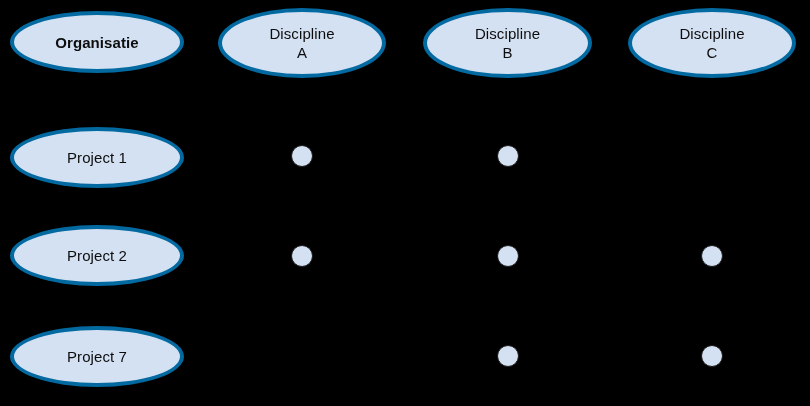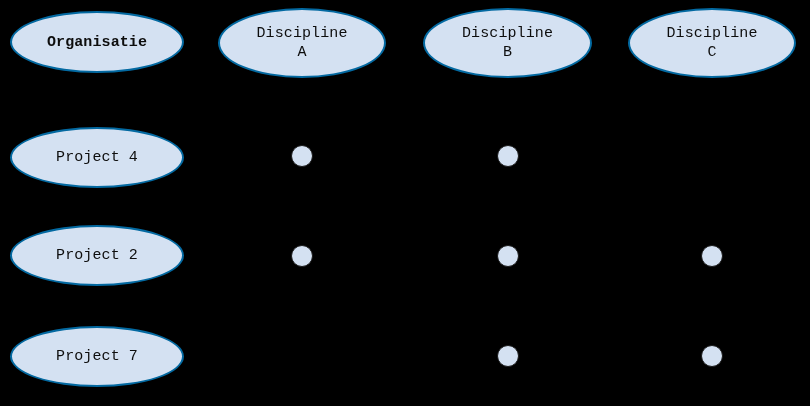--- a/index.html
+++ b/index.html
@@ -13,33 +13,32 @@
     height: 406px;
     background: #000000;
     overflow: hidden;
     font-family: "Liberation Sans", sans-serif;
   }
   .node {
     position: absolute;
     box-sizing: border-box;
     border-radius: 50%;
     background: #d4e1f2;
-    border: 2px solid #0369a1;
+    border: 4px solid #0369a1;
     box-shadow: 2px 3px 3px rgba(0,0,0,0.55);
     display: flex;
     align-items: center;
     justify-content: center;
     text-align: center;
     color: #0d0d0d;
     font-size: 15px;
     line-height: 19px;
     letter-spacing: 0.1px;
     white-space: pre-line;
     user-select: none;
-    font-family: Liberation Mono, monospace;
   }
   .node.bold { font-weight: bold; }
 
   .dot {
     position: absolute;
     box-sizing: border-box;
     border-radius: 50%;
     background: #d4e1f2;
     border: 1px solid #1a1a1a;
     box-shadow: 1px 2px 2px rgba(0,0,0,0.6);
@@ -55,21 +54,21 @@
   <div id="column-nodes">
       <div class="node" style="left: 218px; top: 8px; width: 168px; height: 70px;">Discipline
 A</div>
       <div class="node" style="left: 423px; top: 8px; width: 169px; height: 70px;">Discipline
 B</div>
       <div class="node" style="left: 628px; top: 8px; width: 168px; height: 70px;">Discipline
 C</div>
     </div>
 
   <div id="row-nodes">
-      <div class="node" style="left: 10px; top: 127px; width: 174px; height: 61px;">Project 4</div>
+      <div class="node" style="left: 10px; top: 127px; width: 174px; height: 61px;">Project 1</div>
       <div class="node" style="left: 10px; top: 225px; width: 174px; height: 61px;">Project 2</div>
       <div class="node" style="left: 10px; top: 326px; width: 174px; height: 61px;">Project 7</div>
     </div>
 
   <div id="dots">
       <div class="dot" style="left: 291px; top: 145px; width: 22px; height: 22px;"></div>
       <div class="dot" style="left: 497px; top: 145px; width: 22px; height: 22px;"></div>
       <div class="dot" style="left: 291px; top: 245px; width: 22px; height: 22px;"></div>
       <div class="dot" style="left: 497px; top: 245px; width: 22px; height: 22px;"></div>
       <div class="dot" style="left: 701px; top: 245px; width: 22px; height: 22px;"></div>

